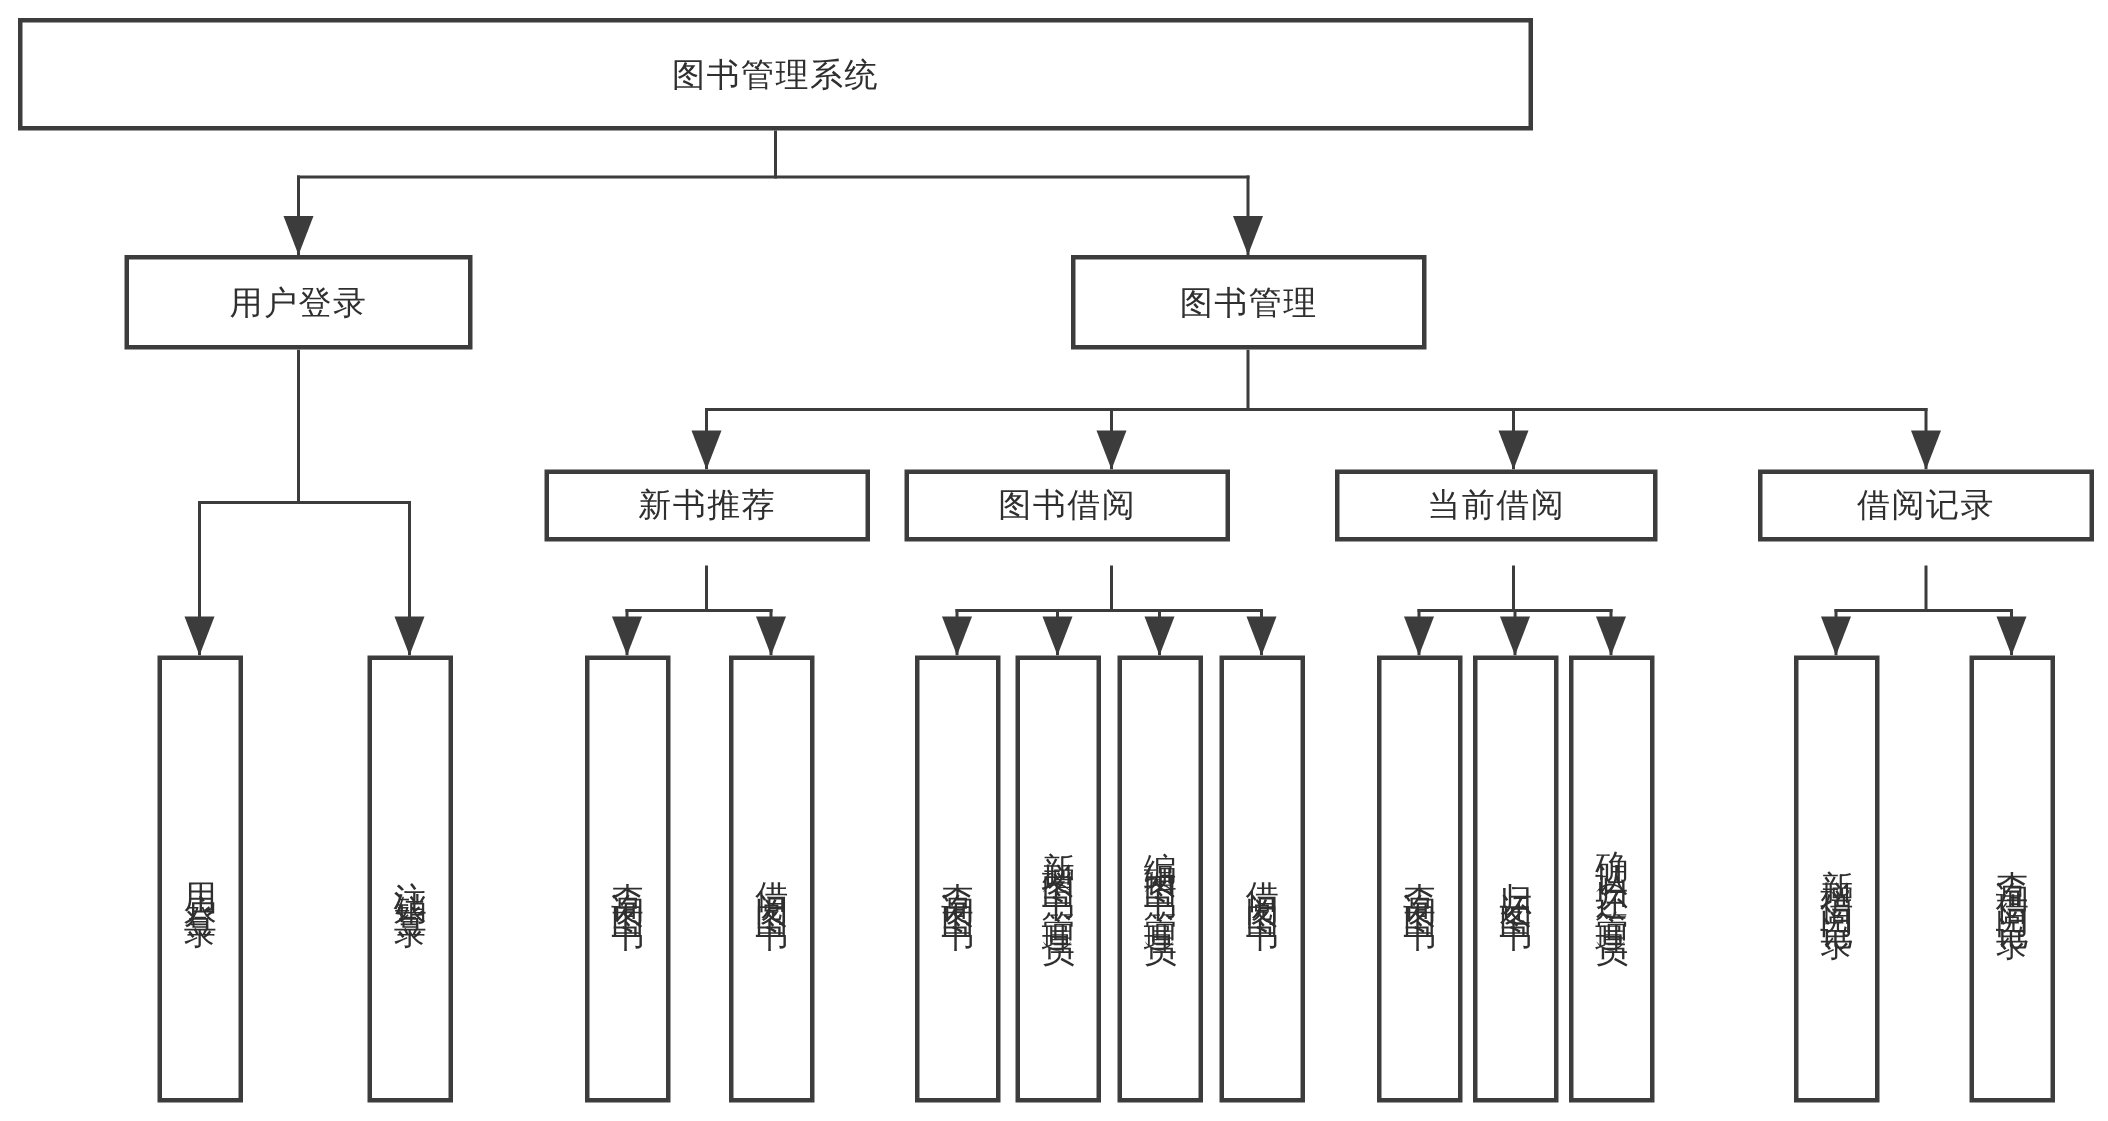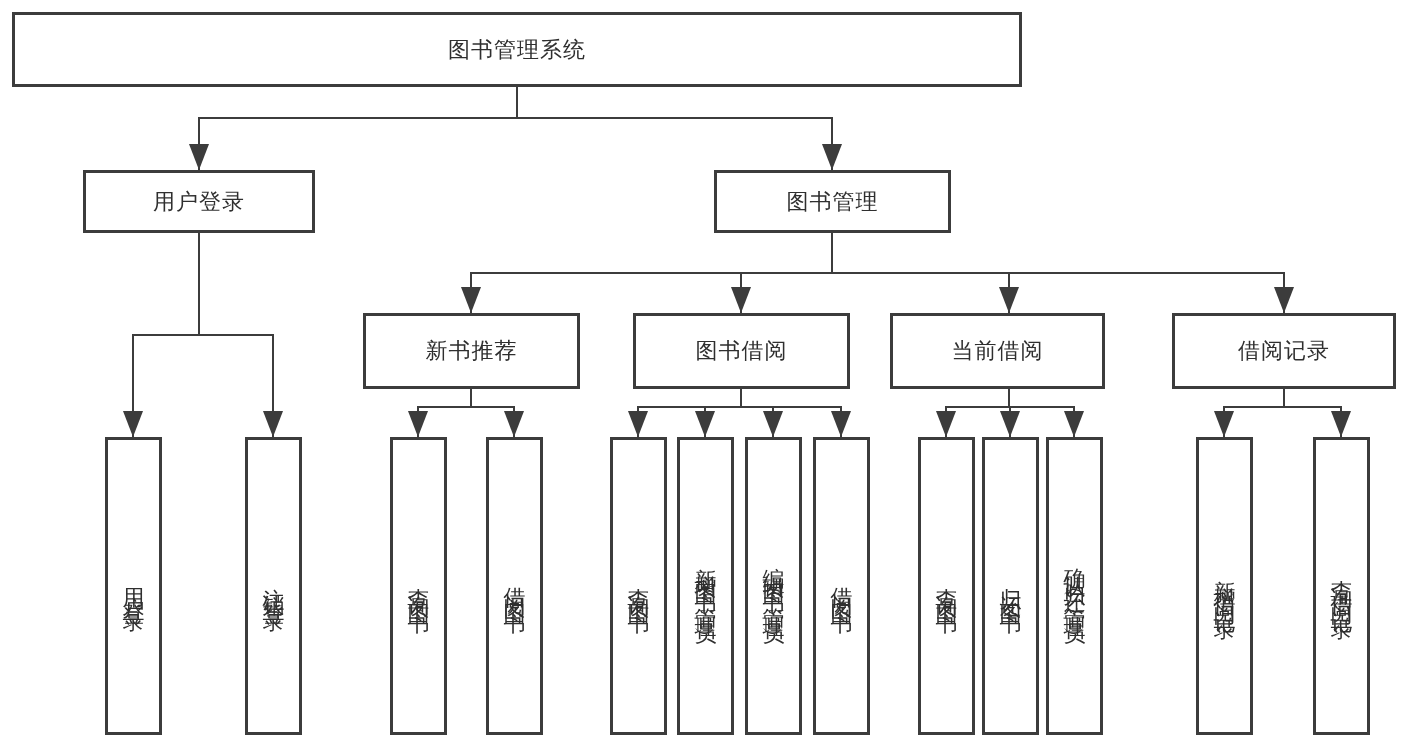--- a/index.html
+++ b/index.html
@@ -20,21 +20,21 @@
     position:absolute;box-sizing:border-box;background:#fff;
     border:3px solid var(--border);
     display:flex;align-items:center;justify-content:center;
     font-size:22px;letter-spacing:1px;white-space:nowrap;
   }
   .leaf{top:437px;width:57px;height:298px;}
   .leaf span{
     writing-mode:vertical-rl;text-orientation:mixed;
     letter-spacing:8px;line-height:1;white-space:normal;
   }
-  .l3{top:313px;height:76px;}
+  .l3{top:313px;height:48px;}
   .l2{top:170px;height:63px;}
   .watermark{
     position:absolute;top:712px;right:6px;z-index:5;
     font-size:21px;letter-spacing:1px;color:var(--wm);
     text-shadow:0 0 3px #fff,1px 1px 2px rgba(255,255,255,.85);
   }
 </style>
 </head>
 <body>
 
@@ -98,21 +98,21 @@
   <div class="ah" style="left:1214px;top:411px"></div>
   <div class="vl" style="left:1340px;top:406px;height:31px"></div>
   <div class="ah" style="left:1331px;top:411px"></div>
 
   <div class="box" style="left:12px;top:12px;width:1010px;height:75px">图书管理系统</div>
 
   <div class="box l2" style="left:83px;width:232px">用户登录</div>
   <div class="box l2" style="left:714px;width:237px">图书管理</div>
 
   <div class="box l3" style="left:363px;width:217px">新书推荐</div>
-  <div class="box l3" style="left:633px;width:217px">图书借阅</div>
+  <div class="box l3" style="left:603px;width:217px">图书借阅</div>
   <div class="box l3" style="left:890px;width:215px">当前借阅</div>
   <div class="box l3" style="left:1172px;width:224px">借阅记录</div>
 
   <div class="box leaf" style="left:105px">
     <span>用户登录</span>
     </div>
   <div class="box leaf" style="left:245px">
     <span>注销登录</span>
     </div>
   <div class="box leaf" style="left:390px">

